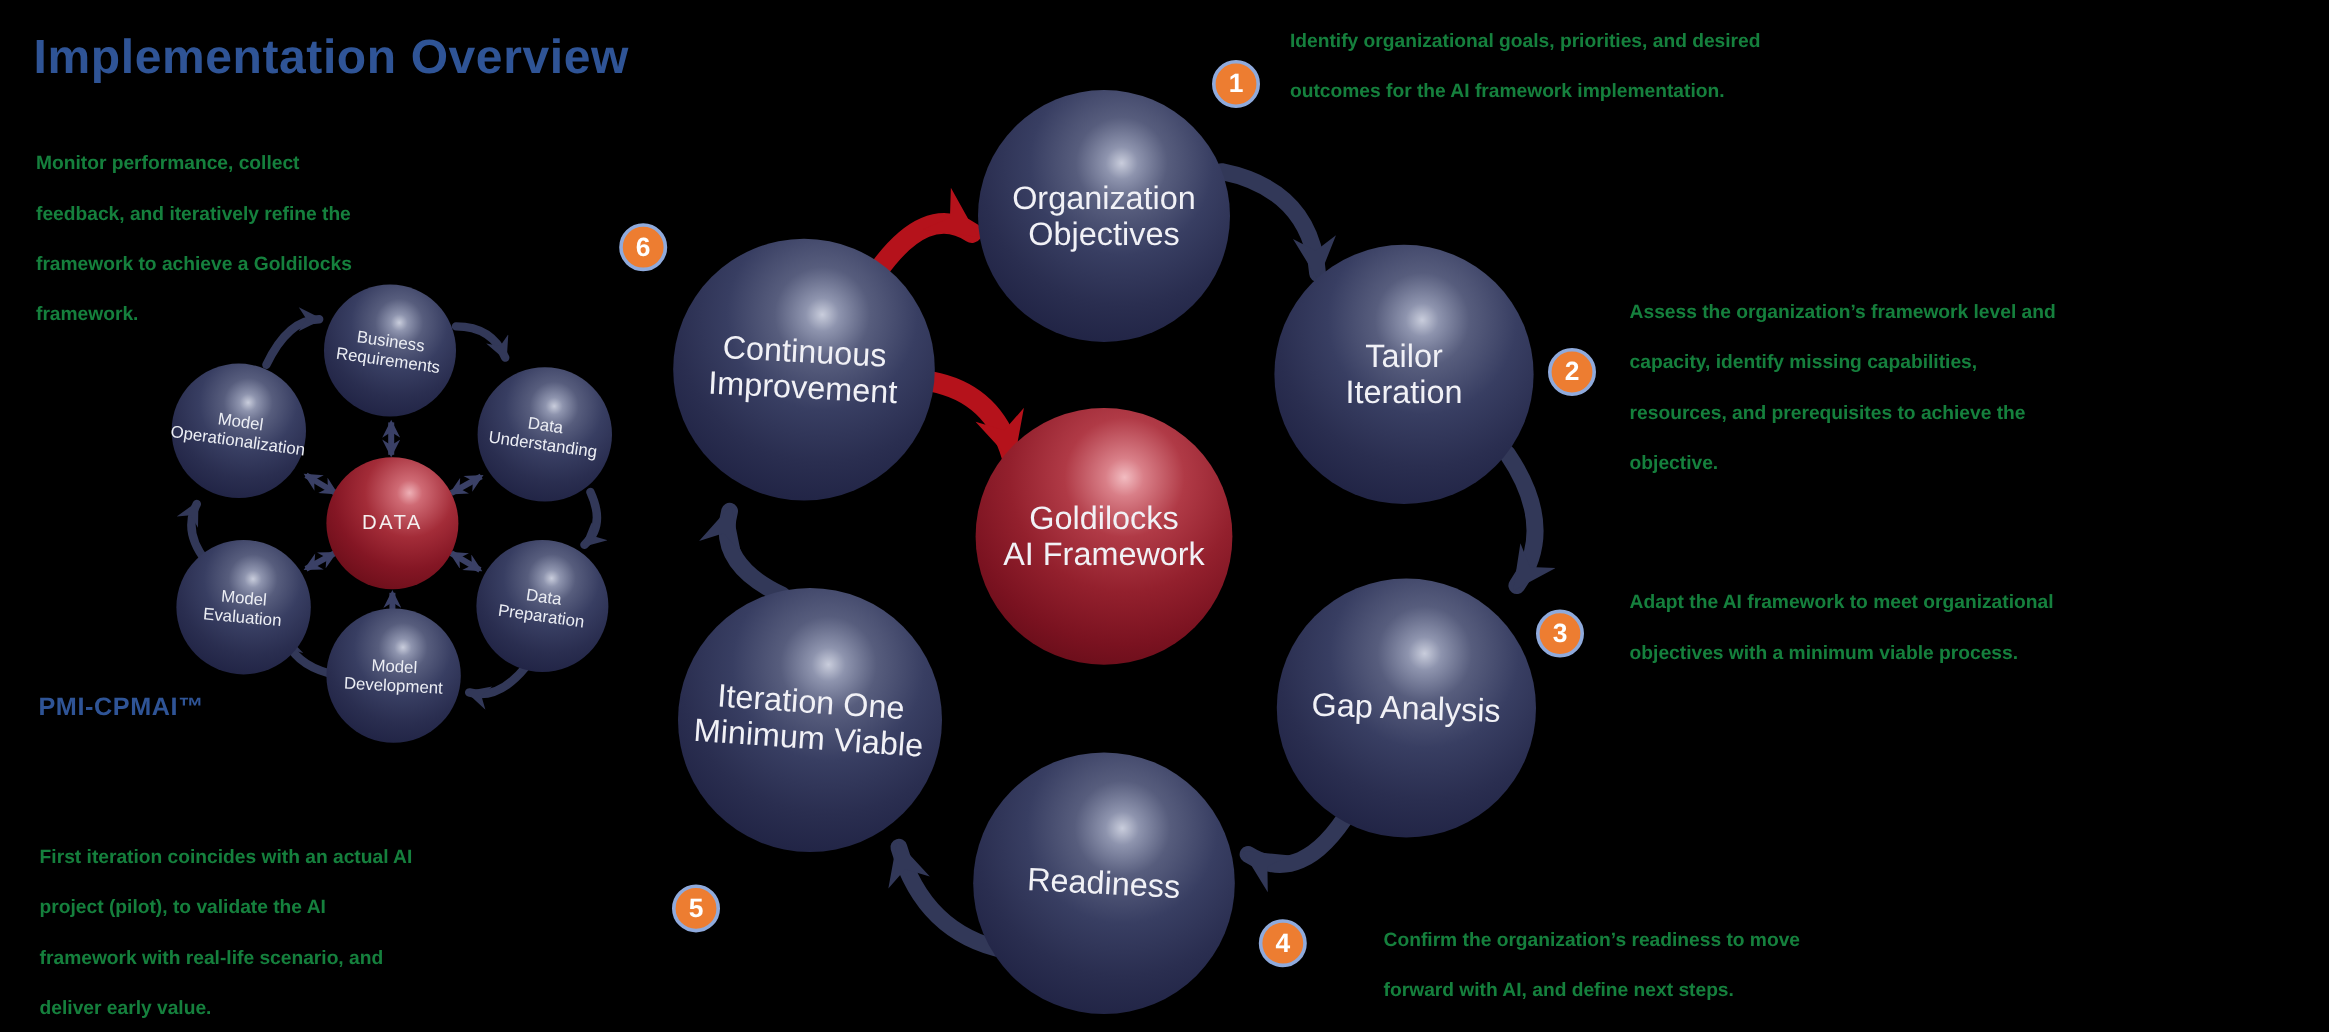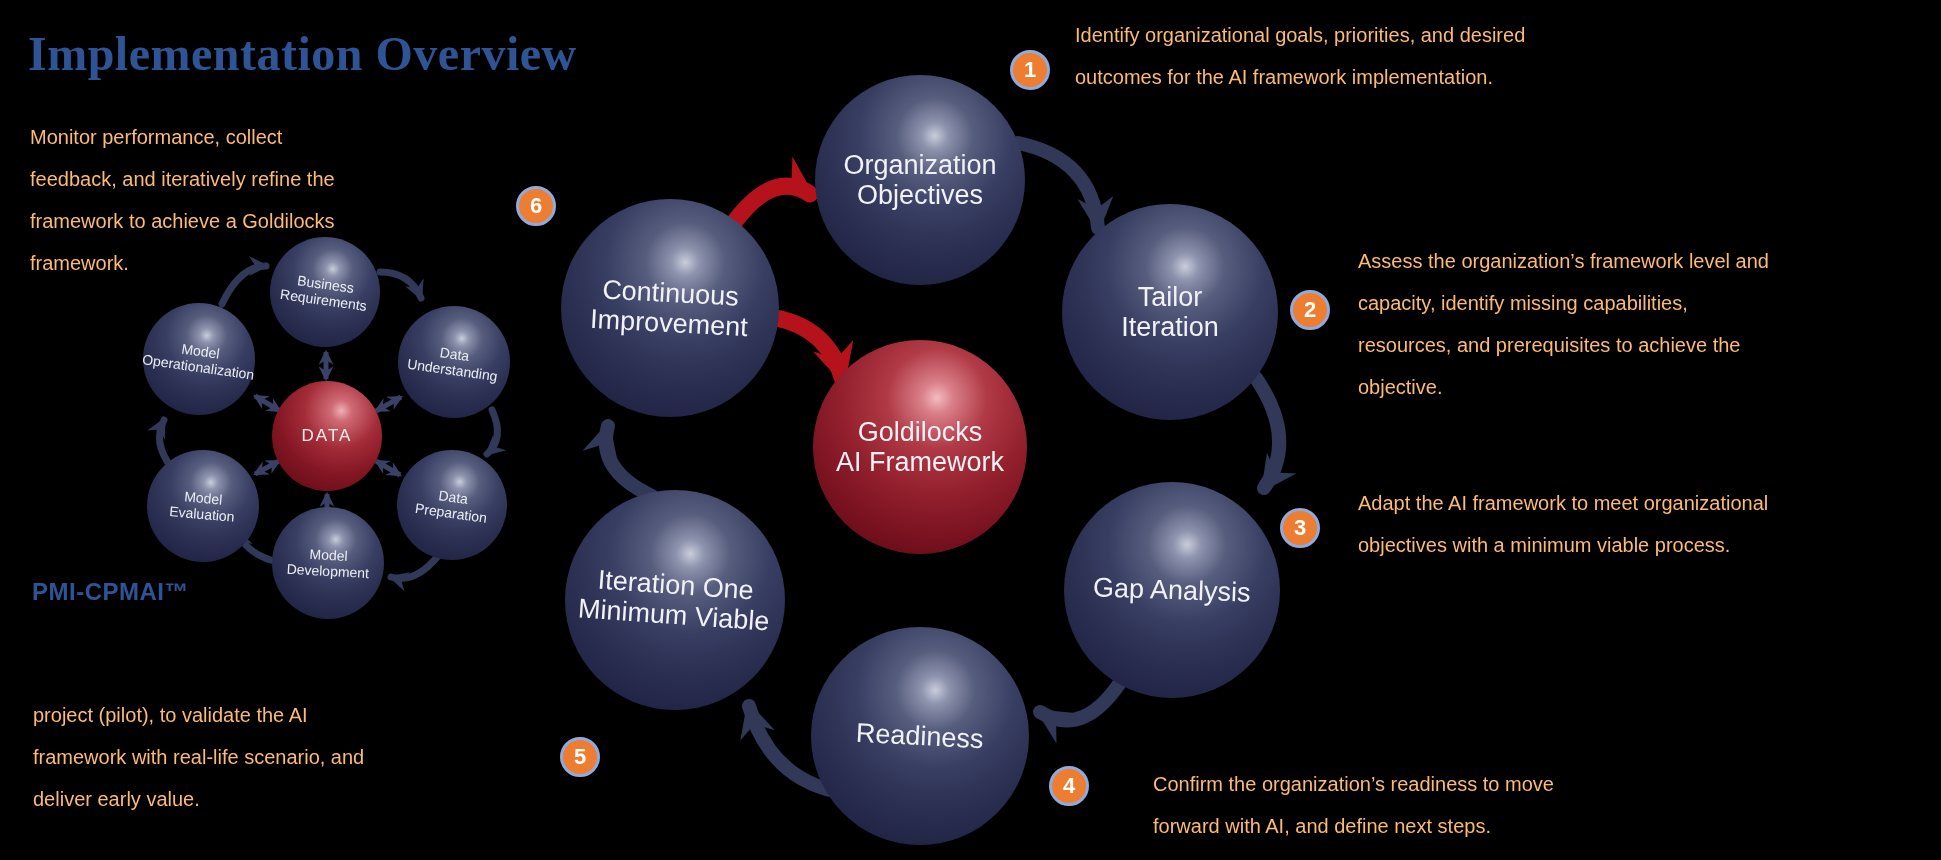--- a/index.html
+++ b/index.html
@@ -3,24 +3,24 @@
 <meta charset="utf-8">
 <style>
   html,body{margin:0;padding:0;background:#000;}
   #canvas{
     position:relative;width:1941px;height:860px;background:#000;overflow:hidden;
     font-family:"Liberation Sans",sans-serif;
   }
   .abs{position:absolute;}
   
   .title{
-    left:28px;top:26px;font-size:48px;font-weight:700;color:#2F5496;letter-spacing:.5px;font-family:Liberation Serif, serif;
-  }
-  .note{color:#fdba74;font-size:20px;line-height:42px;white-space:nowrap;}
-  .cpmai-title{left:32px;top:578px;font-size:24px;font-weight:700;color:#2F5496;letter-spacing:.5px;}
+    left:28px;top:26px;font-size:40px;font-weight:700;color:#2F5496;letter-spacing:.5px;
+  }
+  .note{color:#15803d;font-size:16px;line-height:42px;white-space:nowrap;font-weight:bold;}
+  .cpmai-title{left:32px;top:578px;font-size:21px;font-weight:700;color:#2F5496;letter-spacing:.5px;}
   
   .sphere{
     border-radius:50%;display:flex;align-items:center;justify-content:center;
     text-align:center;z-index:3;
   }
   .sphere-navy{
     background:radial-gradient(circle at 57% 29%, #c9cddc 0%, #8e94ae 7%, #575d7d 20%, #383e62 40%, #2a2e50 62%, #202344 82%, #191c38 100%);
   }
   .sphere-red{
     background:radial-gradient(circle at 58% 27%, #f2bcc1 0%, #d97f88 8%, #b03a46 25%, #93202d 48%, #7a1220 70%, #5c0a15 92%, #500812 100%);
@@ -213,20 +213,21 @@
     <div>Adapt the AI framework to meet organizational</div>
     <div>objectives with a minimum viable process.</div>
   </div>
 
   <div class="abs note" style="left:1153px;top:763px;">
     <div>Confirm the organization’s readiness to move</div>
     <div>forward with AI, and define next steps.</div>
   </div>
 
   <div class="abs note" style="left:33px;top:694px;">
+    <div>First iteration coincides with an actual AI</div>
     <div>project (pilot), to validate the AI</div>
     <div>framework with real-life scenario, and</div>
     <div>deliver early value.</div>
   </div>
 
   <div class="abs note" style="left:30px;top:116px;">
     <div>Monitor performance, collect</div>
     <div>feedback, and iteratively refine the</div>
     <div>framework to achieve a Goldilocks</div>
     <div>framework.</div>

